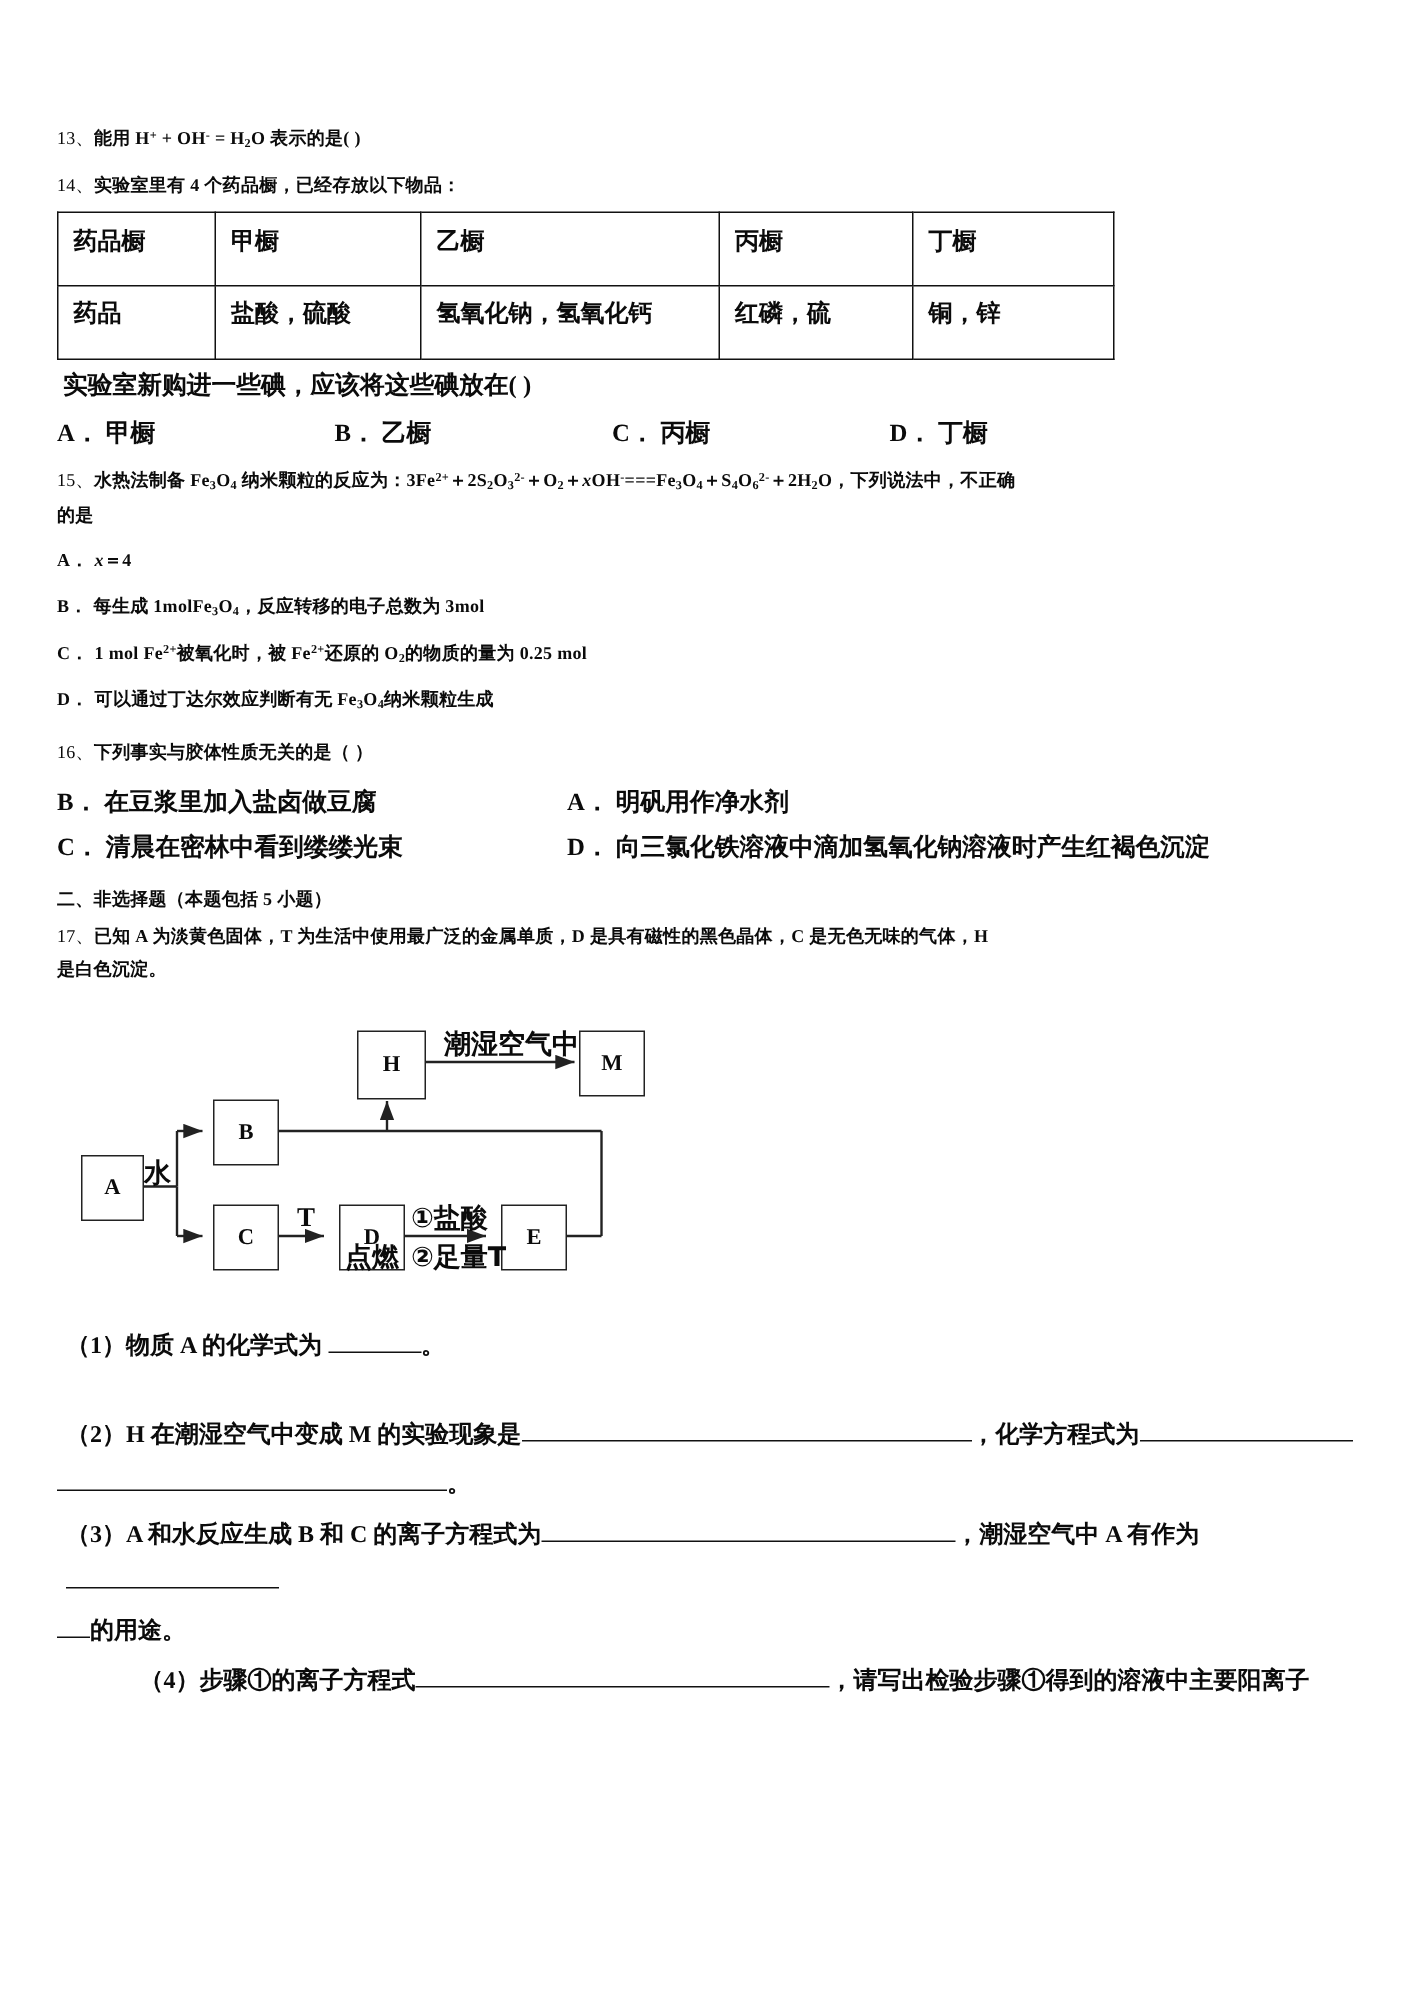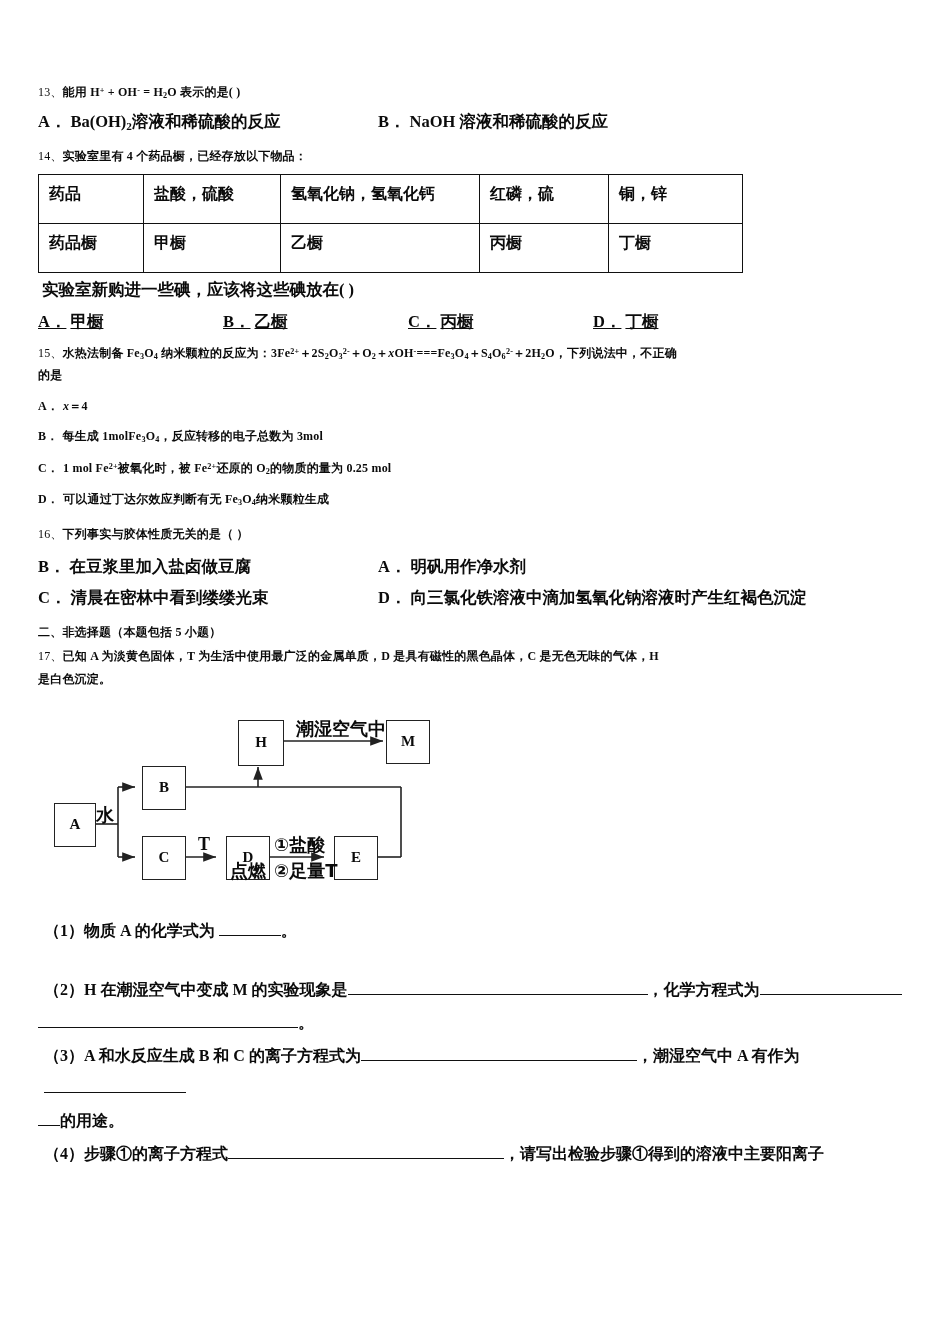--- a/index.html
+++ b/index.html
@@ -46,21 +46,21 @@
     margin: 0 0 9px 0;
   }
   .opt {
     font-size: 16.5px;
     font-weight: bold;
     line-height: 1.3;
     white-space: nowrap;
   }
   .opt-a { width: 340px; }
   .opt-b { width: 340px; }
-  .opts-4 .opt { width: 185px; text-decoration: underline; }
+  .opts-4 .opt { width: 185px; }
   .lbl { margin-right: 4px; }
   sub { font-size: .68em; vertical-align: -0.28em; }
   sup { font-size: .68em; vertical-align: 0.42em; }
   .ital { font-style: italic; }
 
   
   table.cabinet {
     border-collapse: collapse;
     margin: 6px 0 4px 0;
     table-layout: fixed;
@@ -144,50 +144,42 @@
 </head>
 <body>
 
 <div class="page">
   <div class="content">
 
     <div class="qline">
       <span class="qnum">13、</span><span>能用 </span><span>H<sup>+</sup> + OH<sup>-</sup> = H<sub>2</sub>O</span><span> 表示的是(   )</span>
     </div>
 
-    <div class="opts">
-      <div class="opt opt-a">
-        <span class="lbl">A．</span><span>Ba(OH)<sub>2</sub>溶液和稀硫酸的反应</span>
-      </div>
-      <div class="opt opt-b">
-        <span class="lbl">B．</span><span>NaOH 溶液和稀硫酸的反应</span>
-      </div>
-    </div>
 
 
     <div class="qline" style="margin-top:14px;">
       <span class="qnum">14、</span><span>实验室里有 4 个药品橱，已经存放以下物品：</span>
     </div>
 
     <table class="cabinet">
       <tbody>
+        <tr>
+          <td class="c1 hdr">药品橱</td>
+          <td class="c2 hdr">甲橱</td>
+          <td class="c3 hdr">乙橱</td>
+          <td class="c4 hdr">丙橱</td>
+          <td class="c5 hdr">丁橱</td>
+        </tr>
         <tr>
           <td class="c1">药品</td>
           <td class="c2">盐酸，硫酸</td>
           <td class="c3">氢氧化钠，氢氧化钙</td>
           <td class="c4">红磷，硫</td>
           <td class="c5">铜，锌</td>
         </tr>
-        <tr>
-          <td class="c1 hdr">药品橱</td>
-          <td class="c2 hdr">甲橱</td>
-          <td class="c3 hdr">乙橱</td>
-          <td class="c4 hdr">丙橱</td>
-          <td class="c5 hdr">丁橱</td>
-        </tr>
       </tbody>
     </table>
 
     <div class="plain" style="margin-left:4px;">实验室新购进一些碘，应该将这些碘放在(      )</div>
 
     <div class="opts opts-4">
       <div class="opt">
         <span class="lbl">A．</span><span>甲橱</span>
       </div>
       <div class="opt">
@@ -197,21 +189,21 @@
         <span class="lbl">C．</span><span>丙橱</span>
       </div>
       <div class="opt">
         <span class="lbl">D．</span><span>丁橱</span>
       </div>
     </div>
 
     <div class="qline" style="margin-top:12px;margin-bottom:6px;">
       <span class="qnum">15、</span><span>水热法制备 Fe<sub>3</sub>O<sub>4</sub> 纳米颗粒的反应为：3Fe<sup>2+</sup>＋2S<sub>2</sub>O<sub>3</sub><sup>2-</sup>＋O<sub>2</sub>＋<span class="ital">x</span>OH<sup>-</sup>===Fe<sub>3</sub>O<sub>4</sub>＋S<sub>4</sub>O<sub>6</sub><sup>2-</sup>＋2H<sub>2</sub>O，下列说法中，不正确</span>
     </div>
-    <div class="qline" style="margin-bottom:14px;font-family:Liberation Mono, monospace;">的是</div>
+    <div class="qline" style="margin-bottom:14px;">的是</div>
 
     <div class="qline" style="margin-bottom:14px;">
       <span class="lbl">A．</span><span><span class="ital">x</span>＝4</span>
     </div>
     <div class="qline" style="margin-bottom:14px;">
       <span class="lbl">B．</span><span>每生成 1molFe<sub>3</sub>O<sub>4</sub>，反应转移的电子总数为 3mol</span>
     </div>
     <div class="qline" style="margin-bottom:14px;">
       <span class="lbl">C．</span><span>1 mol Fe<sup>2+</sup>被氧化时，被 Fe<sup>2+</sup>还原的 O<sub>2</sub>的物质的量为 0.25 mol</span>
     </div>
@@ -306,18 +298,18 @@
       <span class="blank b-nl"></span><span>。</span>
     </div>
 
     <div class="fib" style="margin-left:6px;">
       <span>（3）</span><span>A 和水反应生成 B 和 C 的离子方程式为</span><span class="blank b-md"></span><span>，潮湿空气中 A 有作为</span><span class="blank b-sm"></span>
     </div>
     <div class="fib" style="margin-left:0px;">
       <span class="blank b-tiny"></span><span>的用途。</span>
     </div>
 
-    <div class="fib" style="margin-left:6px;">
+    <div class="fib" style="margin-left:6px;text-align:center;">
       <span>（4）</span><span>步骤①的离子方程式</span><span class="blank b-md"></span><span>，请写出检验步骤①得到的溶液中主要阳离子</span>
     </div>
 
   </div>
 </div>
 
 </body></html>

